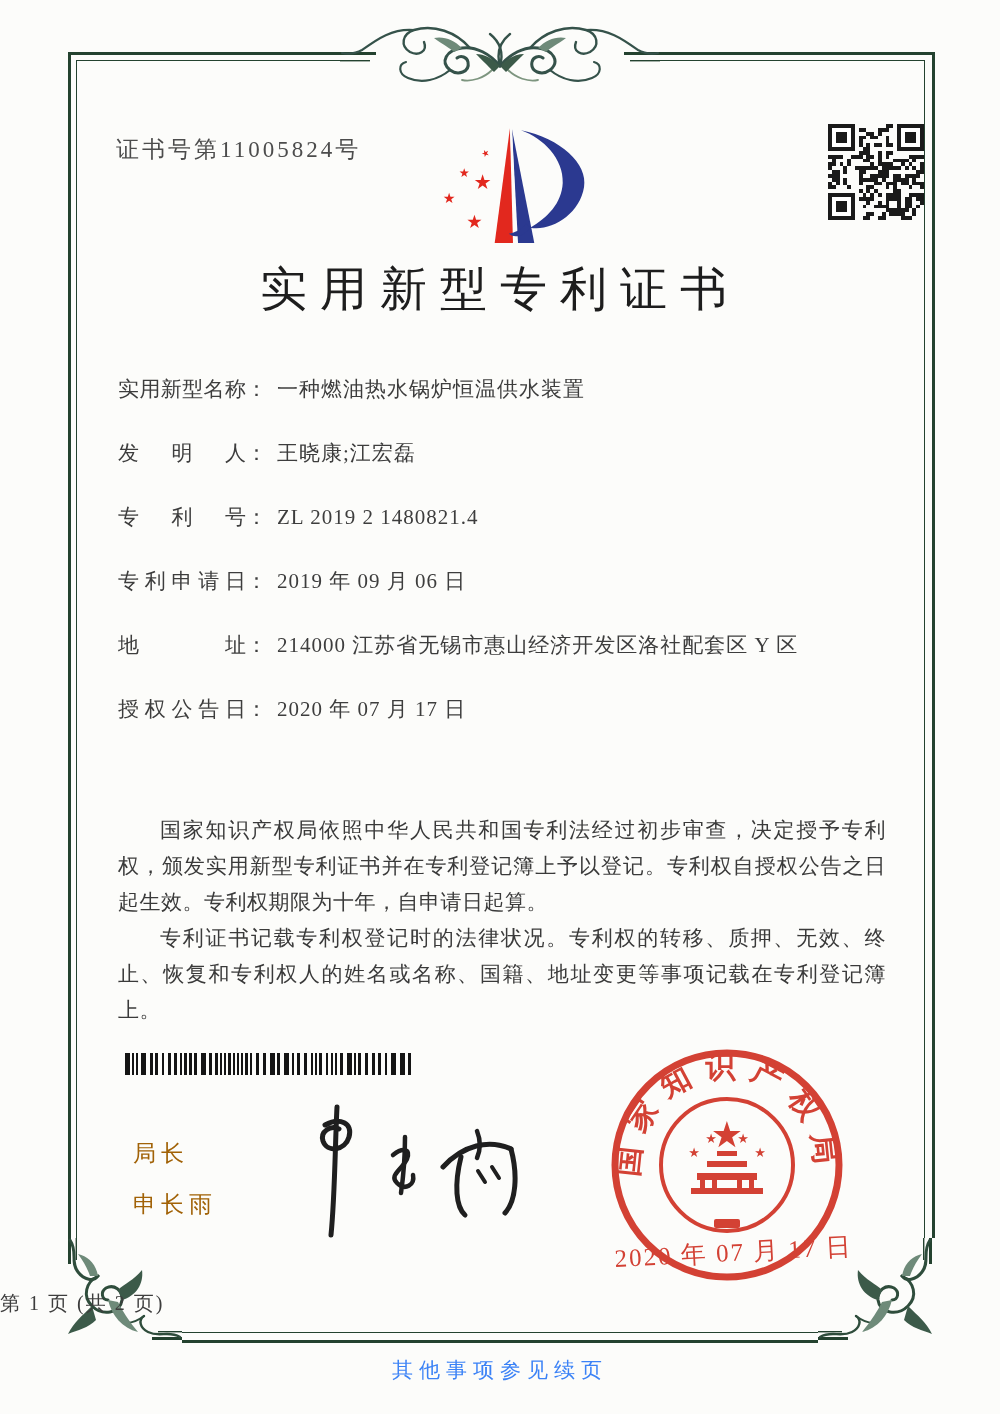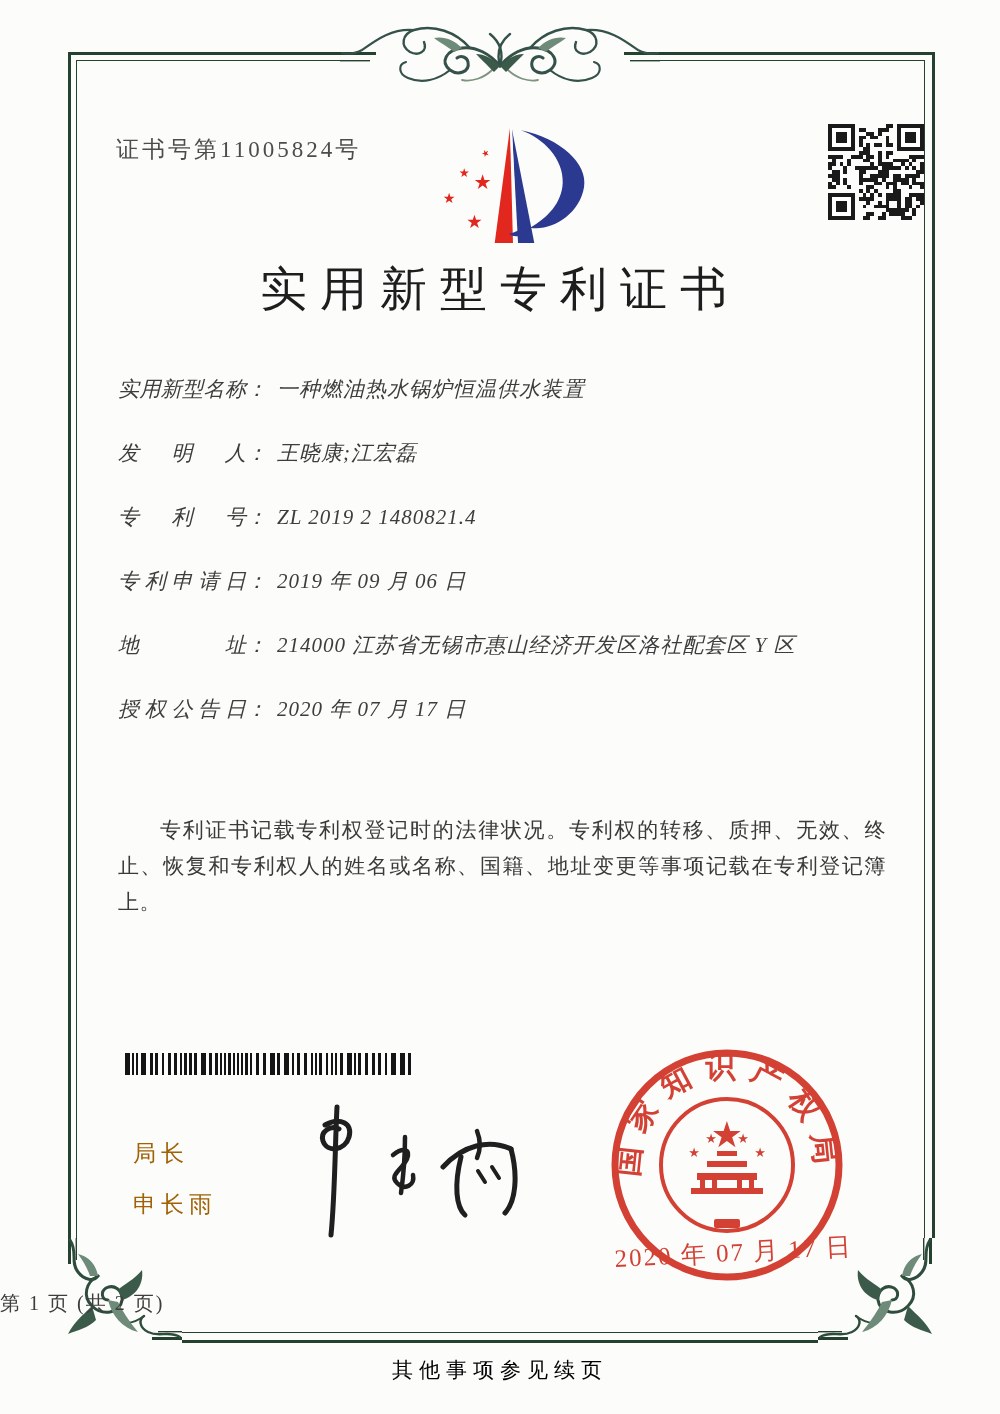--- a/index.html
+++ b/index.html
@@ -14,37 +14,37 @@
   .frame-inner{left:76px;top:60px;width:847px;height:1271px;border:1px solid #24422f;}
   .ornament{background:#fcfcfa;}
   
   .cert-no{left:116px;top:106px;font-size:23px;letter-spacing:3px;color:#4c4c4c;margin-top:28px;}
   .logo{left:430px;top:118px;width:170px;height:132px;}
   .qr{left:828px;top:124px;width:96px;height:96px;}
   .title{left:0;top:258px;width:100%;text-align:center;font-size:47px;font-weight:normal;
          letter-spacing:13px;color:#1d1d1d;}
   
   .fields{left:118px;top:374px;width:766px;font-size:21px;color:#3d3d3d;}
-  .row{margin-bottom:34px;height:30px;line-height:30px;white-space:nowrap;font-style:italic;}
+  .row{margin-bottom:34px;height:30px;line-height:30px;white-space:nowrap;}
   .flabel{display:inline-block;width:128px;text-align:justify;text-align-last:justify;vertical-align:top;}
   .colon{display:inline-block;vertical-align:top;}
   .fvalue{display:inline-block;margin-left:10px;letter-spacing:1px;vertical-align:top;}
   .grant-row{display:flex;gap:24px;}
   
   .paras{left:118px;top:812px;width:768px;font-size:21px;line-height:36px;
          text-align:justify;color:#3a3a3a;letter-spacing:0.5px;}
   .paras p{margin:0;text-indent:2em;}
   
   .barcode{left:125px;top:1053px;}
   .signer{left:133px;top:1138px;font-size:23px;letter-spacing:5px;color:#a16207;}
   .signer div{margin-bottom:20px;}
   .signature{left:265px;top:1095px;}
   .seal{left:602px;top:1040px;opacity:.93;}
   .page-no{left:0;top:1290px;width:100%;text-align:left;font-size:20px;color:#3d3d3d;letter-spacing:2px;}
-  .continuation{left:0;top:1356px;width:100%;text-align:center;font-size:21px;color:#000000;letter-spacing:6px;}
+  .continuation{left:0;top:1356px;width:100%;text-align:center;font-size:21px;color:#3b82f6;letter-spacing:6px;}
   svg{display:block;}
 </style>
 </head>
 <body>
 
 <div class="abs frame-outer"></div>
 <div class="abs frame-inner"></div>
 
 <div class="abs ornament" style="left:340px;top:14px;width:320px;height:92px;">
   <svg width="320" height="92" viewBox="0 0 320 92">
@@ -368,20 +368,21 @@
     <span class="flabel">地址</span><span class="colon">：</span><span class="fvalue">214000 江苏省无锡市惠山经济开发区洛社配套区 Y 区</span>
   </div>
   <div class="row grant-row">
     <span>
       <span class="flabel">授权公告日</span><span class="colon">：</span><span class="fvalue">2020 年 07 月 17 日</span>
     </span>
   </div>
 </div>
 
 <div class="abs paras">
+  <p>国家知识产权局依照中华人民共和国专利法经过初步审查，决定授予专利权，颁发实用新型专利证书并在专利登记簿上予以登记。专利权自授权公告之日起生效。专利权期限为十年，自申请日起算。</p>
   <p>专利证书记载专利权登记时的法律状况。专利权的转移、质押、无效、终止、恢复和专利权人的姓名或名称、国籍、地址变更等事项记载在专利登记簿上。</p>
 </div>
 
 <div class="abs barcode">
   <svg id="barcode" width="292" height="24" viewBox="0 0 292 24">
       <rect x="0" y="0" width="5" height="22" fill="#141414"></rect>
       <rect x="7" y="0" width="2" height="22" fill="#141414"></rect>
       <rect x="11" y="0" width="2" height="22" fill="#141414"></rect>
       <rect x="16" y="0" width="5" height="22" fill="#141414"></rect>
       <rect x="25" y="0" width="3" height="22" fill="#141414"></rect>

